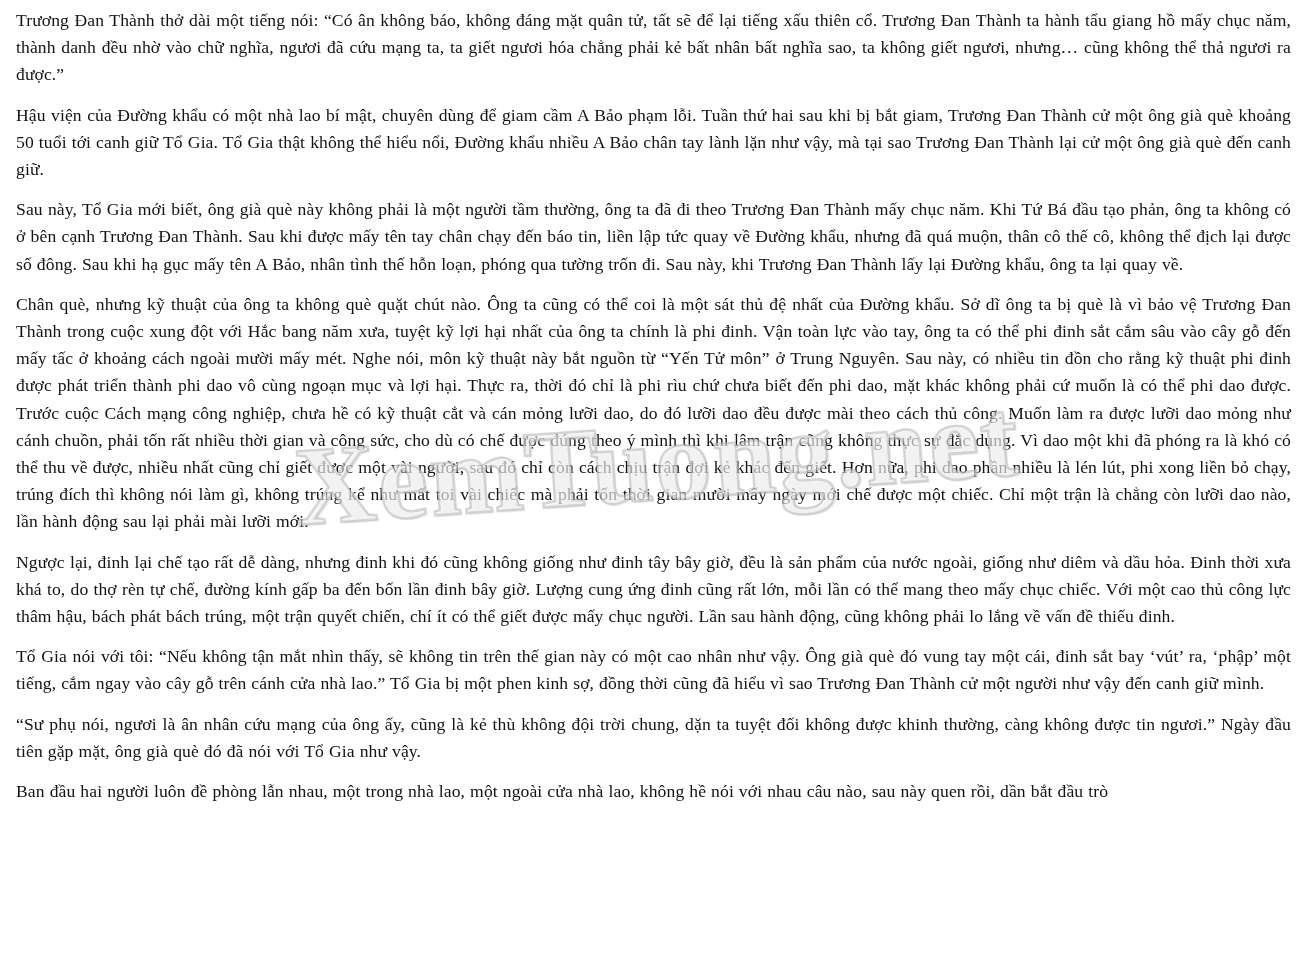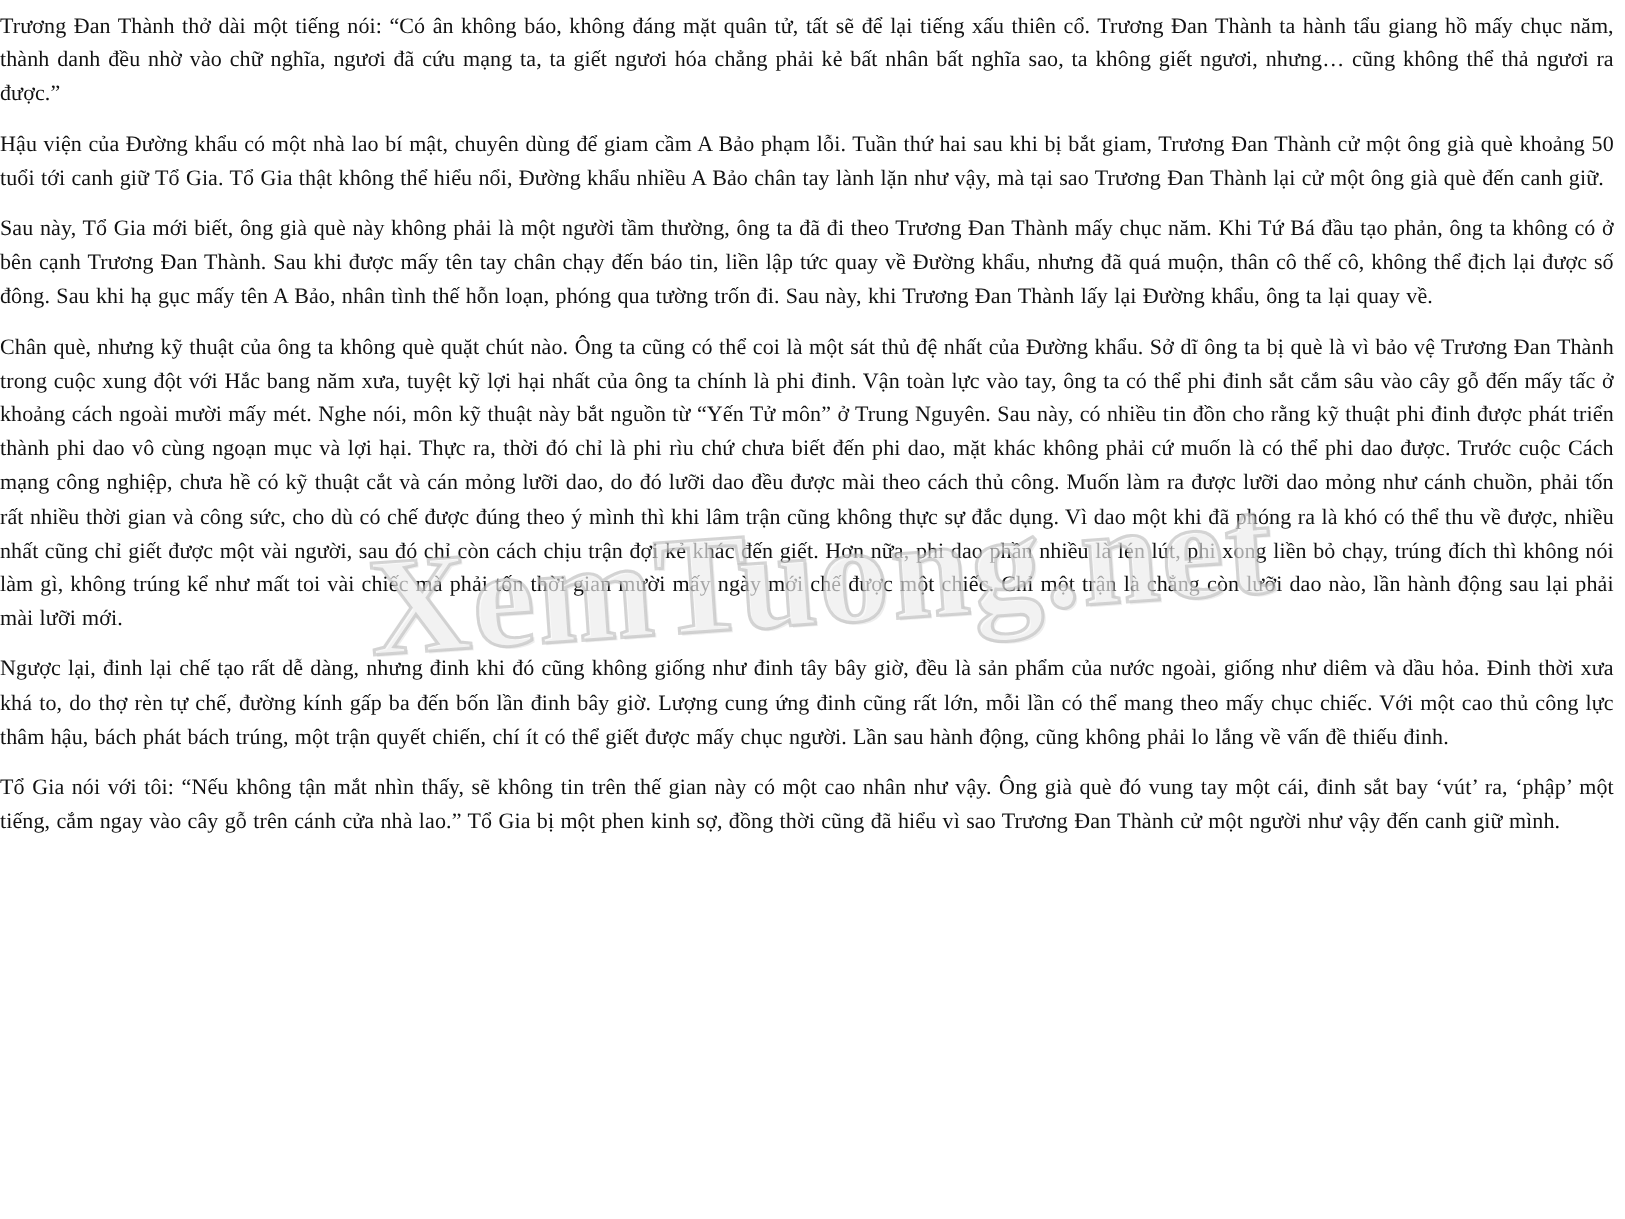--- a/index.html
+++ b/index.html
@@ -12,21 +12,21 @@
     height: 975px;
     overflow: hidden;
     position: relative;
     font-family: "Liberation Serif", "DejaVu Serif", serif;
   }
   .page {
     position: relative;
     width: 1300px;
     height: 975px;
     box-sizing: border-box;
-    padding: 7px 9px 0 0;
+    padding: 7px 9px 0 16px;
     color: #121212;
   }
   .page p {
     margin: 0 0 13px 0;
     font-size: 17.6px;
     line-height: 27.2px;
     text-align: justify;
     letter-spacing: 0.1px;
     word-spacing: 0.5px;
   }
@@ -55,14 +55,16 @@
 </head>
 <body>
 
 <div class="page">
   <p>Trương Đan Thành thở dài một tiếng nói: “Có ân không báo, không đáng mặt quân tử, tất sẽ để lại tiếng xấu thiên cổ. Trương Đan Thành ta hành tẩu giang hồ mấy chục năm, thành danh đều nhờ vào chữ nghĩa, ngươi đã cứu mạng ta, ta giết ngươi hóa chẳng phải kẻ bất nhân bất nghĩa sao, ta không giết ngươi, nhưng… cũng không thể thả ngươi ra được.”</p>
   <p>Hậu viện của Đường khẩu có một nhà lao bí mật, chuyên dùng để giam cầm A Bảo phạm lỗi. Tuần thứ hai sau khi bị bắt giam, Trương Đan Thành cử một ông già què khoảng 50 tuổi tới canh giữ Tổ Gia. Tổ Gia thật không thể hiểu nổi, Đường khẩu nhiều A Bảo chân tay lành lặn như vậy, mà tại sao Trương Đan Thành lại cử một ông già què đến canh giữ.</p>
   <p>Sau này, Tổ Gia mới biết, ông già què này không phải là một người tầm thường, ông ta đã đi theo Trương Đan Thành mấy chục năm. Khi Tứ Bá đầu tạo phản, ông ta không có ở bên cạnh Trương Đan Thành. Sau khi được mấy tên tay chân chạy đến báo tin, liền lập tức quay về Đường khẩu, nhưng đã quá muộn, thân cô thế cô, không thể địch lại được số đông. Sau khi hạ gục mấy tên A Bảo, nhân tình thế hỗn loạn, phóng qua tường trốn đi. Sau này, khi Trương Đan Thành lấy lại Đường khẩu, ông ta lại quay về.</p>
   <p>Chân què, nhưng kỹ thuật của ông ta không què quặt chút nào. Ông ta cũng có thể coi là một sát thủ đệ nhất của Đường khẩu. Sở dĩ ông ta bị què là vì bảo vệ Trương Đan Thành trong cuộc xung đột với Hắc bang năm xưa, tuyệt kỹ lợi hại nhất của ông ta chính là phi đinh. Vận toàn lực vào tay, ông ta có thể phi đinh sắt cắm sâu vào cây gỗ đến mấy tấc ở khoảng cách ngoài mười mấy mét. Nghe nói, môn kỹ thuật này bắt nguồn từ “Yến Tử môn” ở Trung Nguyên. Sau này, có nhiều tin đồn cho rằng kỹ thuật phi đinh được phát triển thành phi dao vô cùng ngoạn mục và lợi hại. Thực ra, thời đó chỉ là phi rìu chứ chưa biết đến phi dao, mặt khác không phải cứ muốn là có thể phi dao được. Trước cuộc Cách mạng công nghiệp, chưa hề có kỹ thuật cắt và cán mỏng lưỡi dao, do đó lưỡi dao đều được mài theo cách thủ công. Muốn làm ra được lưỡi dao mỏng như cánh chuồn, phải tốn rất nhiều thời gian và công sức, cho dù có chế được đúng theo ý mình thì khi lâm trận cũng không thực sự đắc dụng. Vì dao một khi đã phóng ra là khó có thể thu về được, nhiều nhất cũng chỉ giết được một vài người, sau đó chỉ còn cách chịu trận đợi kẻ khác đến giết. Hơn nữa, phi dao phần nhiều là lén lút, phi xong liền bỏ chạy, trúng đích thì không nói làm gì, không trúng kể như mất toi vài chiếc mà phải tốn thời gian mười mấy ngày mới chế được một chiếc. Chỉ một trận là chẳng còn lưỡi dao nào, lần hành động sau lại phải mài lưỡi mới.</p>
   <p>Ngược lại, đinh lại chế tạo rất dễ dàng, nhưng đinh khi đó cũng không giống như đinh tây bây giờ, đều là sản phẩm của nước ngoài, giống như diêm và dầu hỏa. Đinh thời xưa khá to, do thợ rèn tự chế, đường kính gấp ba đến bốn lần đinh bây giờ. Lượng cung ứng đinh cũng rất lớn, mỗi lần có thể mang theo mấy chục chiếc. Với một cao thủ công lực thâm hậu, bách phát bách trúng, một trận quyết chiến, chí ít có thể giết được mấy chục người. Lần sau hành động, cũng không phải lo lắng về vấn đề thiếu đinh.</p>
   <p>Tổ Gia nói với tôi: “Nếu không tận mắt nhìn thấy, sẽ không tin trên thế gian này có một cao nhân như vậy. Ông già què đó vung tay một cái, đinh sắt bay ‘vút’ ra, ‘phập’ một tiếng, cắm ngay vào cây gỗ trên cánh cửa nhà lao.” Tổ Gia bị một phen kinh sợ, đồng thời cũng đã hiểu vì sao Trương Đan Thành cử một người như vậy đến canh giữ mình.</p>
+  <p>“Sư phụ nói, ngươi là ân nhân cứu mạng của ông ấy, cũng là kẻ thù không đội trời chung, dặn ta tuyệt đối không được khinh thường, càng không được tin ngươi.” Ngày đầu tiên gặp mặt, ông già què đó đã nói với Tổ Gia như vậy.</p>
+  <p>Ban đầu hai người luôn đề phòng lẫn nhau, một trong nhà lao, một ngoài cửa nhà lao, không hề nói với nhau câu nào, sau này quen rồi, dần bắt đầu trò</p>
   <div class="watermark">XemTuong.net</div>
 </div>
 
 </body></html>

